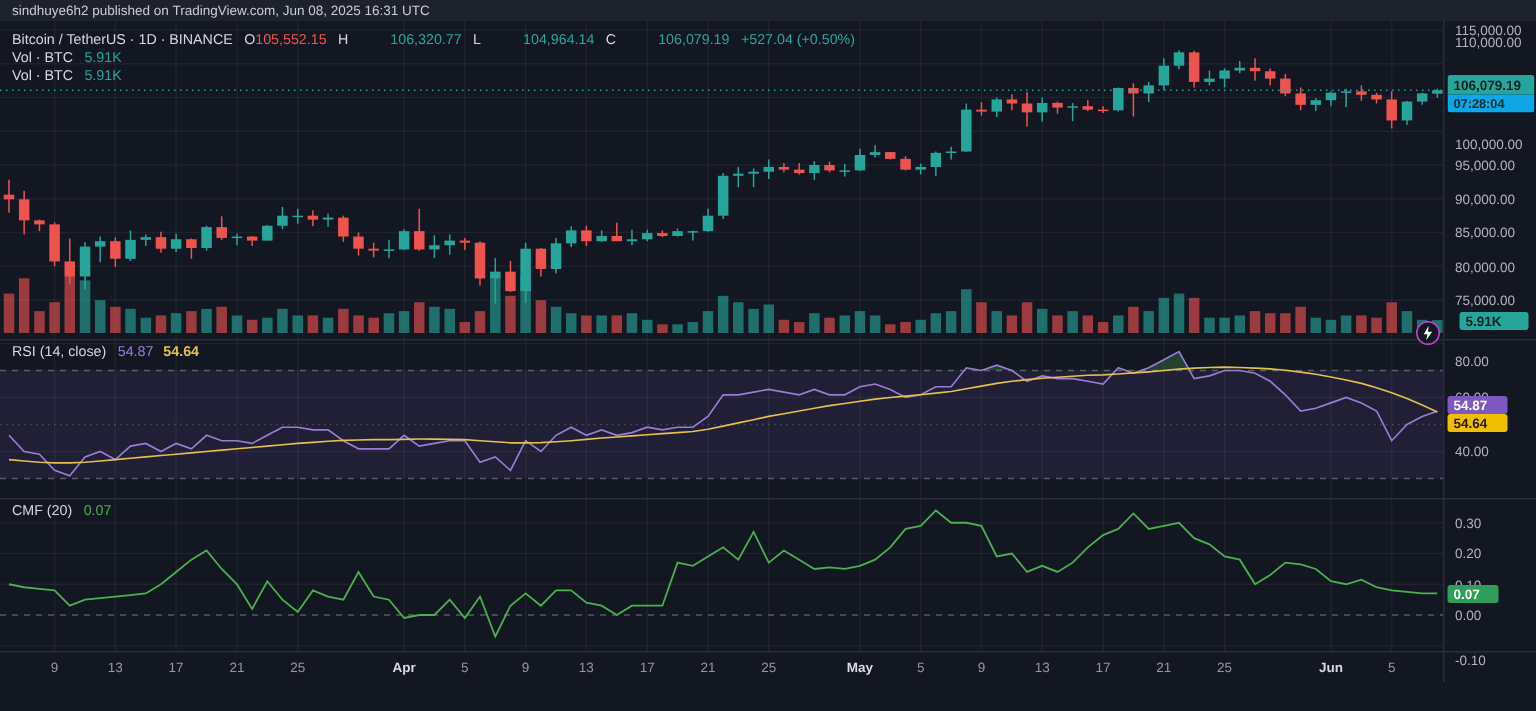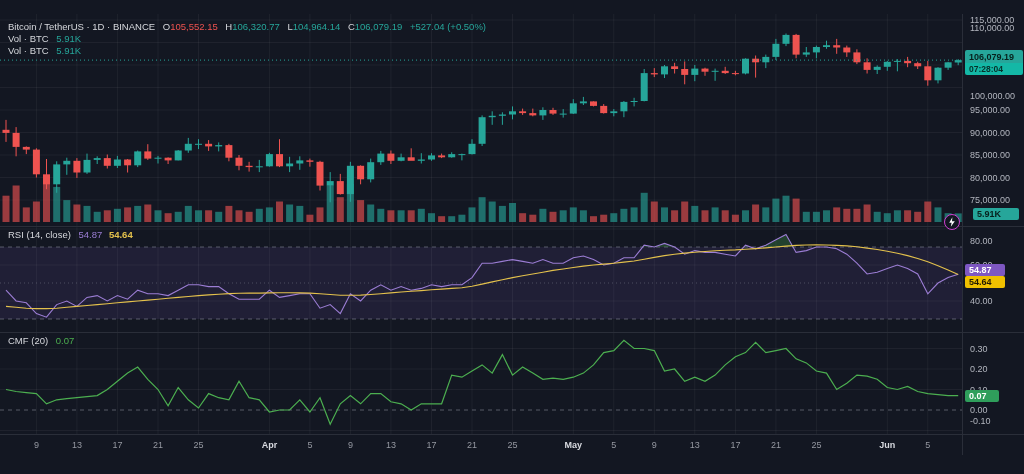--- a/index.html
+++ b/index.html
@@ -13,46 +13,49 @@
   #rsi-svg{top:212px;}
   #cmf-svg{top:318px;}
   .sep{position:absolute;left:0;width:1024px;height:1px;background:#2a2e39;}
   .axis-col{position:absolute;left:962px;top:0;width:62px;height:441px;border-left:1px solid #2a2e39;box-sizing:border-box;}
   .axlabel{position:absolute;left:7px;font-size:9px;color:#b2b5be;white-space:nowrap;}
   .time-axis{position:absolute;left:0;top:420px;width:962px;height:21px;}
   .ttick{position:absolute;top:6px;width:30px;margin-left:-15px;text-align:center;font-size:9px;color:#9598a1;}
   .ttick.major{color:#d8dae0;font-weight:bold;}
   .legend{position:absolute;left:8px;z-index:6;font-size:9.5px;color:#d6d8dd;white-space:nowrap;}
   .legend .lrow{height:12px;line-height:12px;}
-  .v-up{color:#26a69a;}
+  .v-up{color:#26a69a;margin-left:28px;}
   .v-down{color:#ef5350;}
   .v-rsi{color:#9b7dd4;}
   .v-ma{color:#e3c14c;}
   .v-cmf{color:#4caf50;}
   .oletter{color:#d6d8dd;margin-left:5px;}
   .badge{position:absolute;left:2px;width:56px;box-sizing:border-box;font-size:9px;font-weight:bold;
          padding:1px 4px;border-radius:2px;z-index:7;}
   .badge-price-wrap{position:absolute;left:2px;width:58px;z-index:7;border-radius:2px;overflow:hidden;}
   .badge-price-row{background:#26a69a;color:#06211c;font-size:9px;font-weight:bold;padding:1.5px 4px;}
-  .badge-count-row{background:#14b8a6;color:#07302a;font-size:8.5px;font-weight:bold;padding:1px 4px;}
+  .badge-count-row{background:#0ea5e9;color:#07302a;font-size:8.5px;font-weight:bold;padding:1px 4px;}
   .badge-vol{background:#26a69a;color:#06211c;width:46px;left:10px;}
   .badge-rsi{background:#7e57c2;color:#ffffff;width:40px;left:2px;}
   .badge-ma{background:#f0c000;color:#231a00;width:40px;left:2px;}
   .badge-cmf{background:#2f9e5b;color:#ffffff;width:34px;left:2px;}
   .flash{position:absolute;left:944px;top:200px;width:14px;height:14px;border:1.6px solid #cf3fd3;
          border-radius:50%;background:#131722;z-index:8;display:flex;align-items:center;justify-content:center;}
   .footer{position:absolute;top:455px;left:0;width:1024px;height:19px;background:#1e222d;
           display:flex;align-items:center;gap:6px;padding-left:10px;box-sizing:border-box;}
   .brand-text{color:#e2e4e8;font-size:11px;font-weight:bold;letter-spacing:0.2px;}
 </style>
 </head>
 <body>
 
 <div class="screen">
 
+  <div class="header">
+    <span>sindhuye6h2 published on TradingView.com, Jun 08, 2025 16:31 UTC</span>
+  </div>
 
   <div class="wrapper">
 
     <svg id="price-svg" class="pane" width="962" height="212">
         <line x1="36.4" x2="36.4" y1="0" y2="212" stroke="rgba(255,255,255,0.05)"></line>
         <line x1="76.9" x2="76.9" y1="0" y2="212" stroke="rgba(255,255,255,0.05)"></line>
         <line x1="117.4" x2="117.4" y1="0" y2="212" stroke="rgba(255,255,255,0.05)"></line>
         <line x1="158" x2="158" y1="0" y2="212" stroke="rgba(255,255,255,0.05)"></line>
         <line x1="198.5" x2="198.5" y1="0" y2="212" stroke="rgba(255,255,255,0.05)"></line>
         <line x1="269.4" x2="269.4" y1="0" y2="212" stroke="rgba(255,255,255,0.05)"></line>
@@ -514,19 +517,19 @@
         <div class="axlabel" style="top: 136px;">85,000.00</div>
         <div class="axlabel" style="top: 158.5px;">80,000.00</div>
         <div class="axlabel" style="top: 181px;">75,000.00</div>
         <div class="axlabel" style="top: 222px;">80.00</div>
         <div class="axlabel" style="top: 246px;">60.00</div>
         <div class="axlabel" style="top: 282px;">40.00</div>
         <div class="axlabel" style="top: 329.5px;">0.30</div>
         <div class="axlabel" style="top: 350px;">0.20</div>
         <div class="axlabel" style="top: 370.5px;">0.10</div>
         <div class="axlabel" style="top: 391px;">0.00</div>
-        <div class="axlabel" style="top: 402px;">-0.10</div>
+        <div class="axlabel" style="top: 421px;">-0.10</div>
       </div>
 
   </div>
 
 
 </div>
 
 </body></html>

